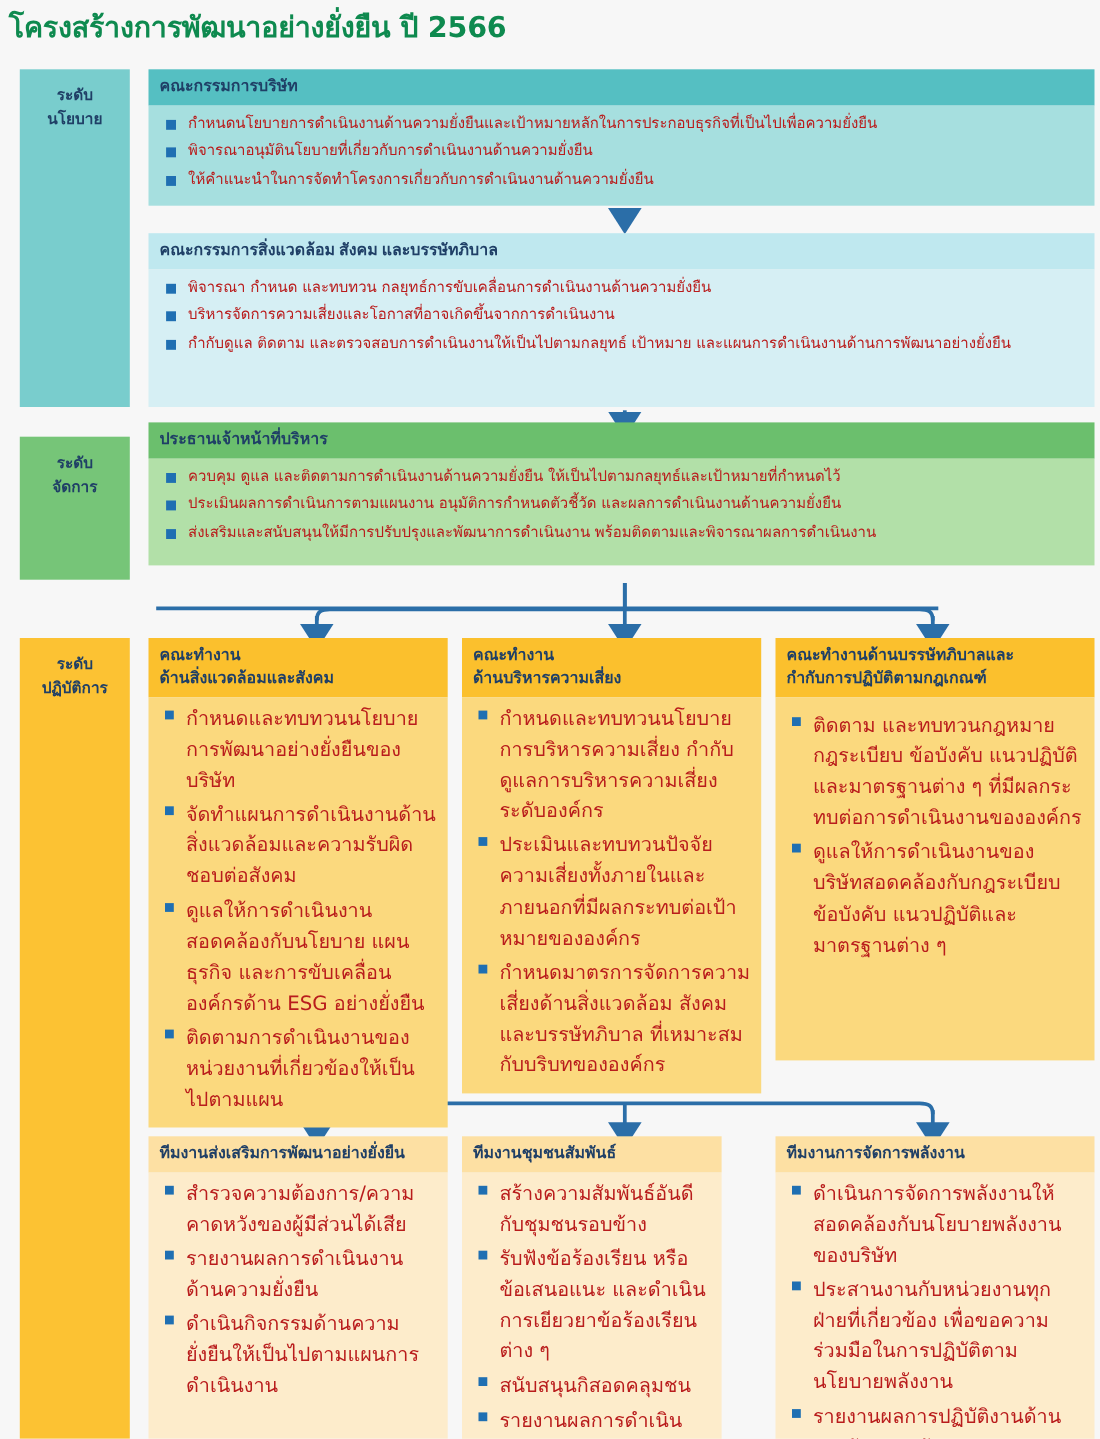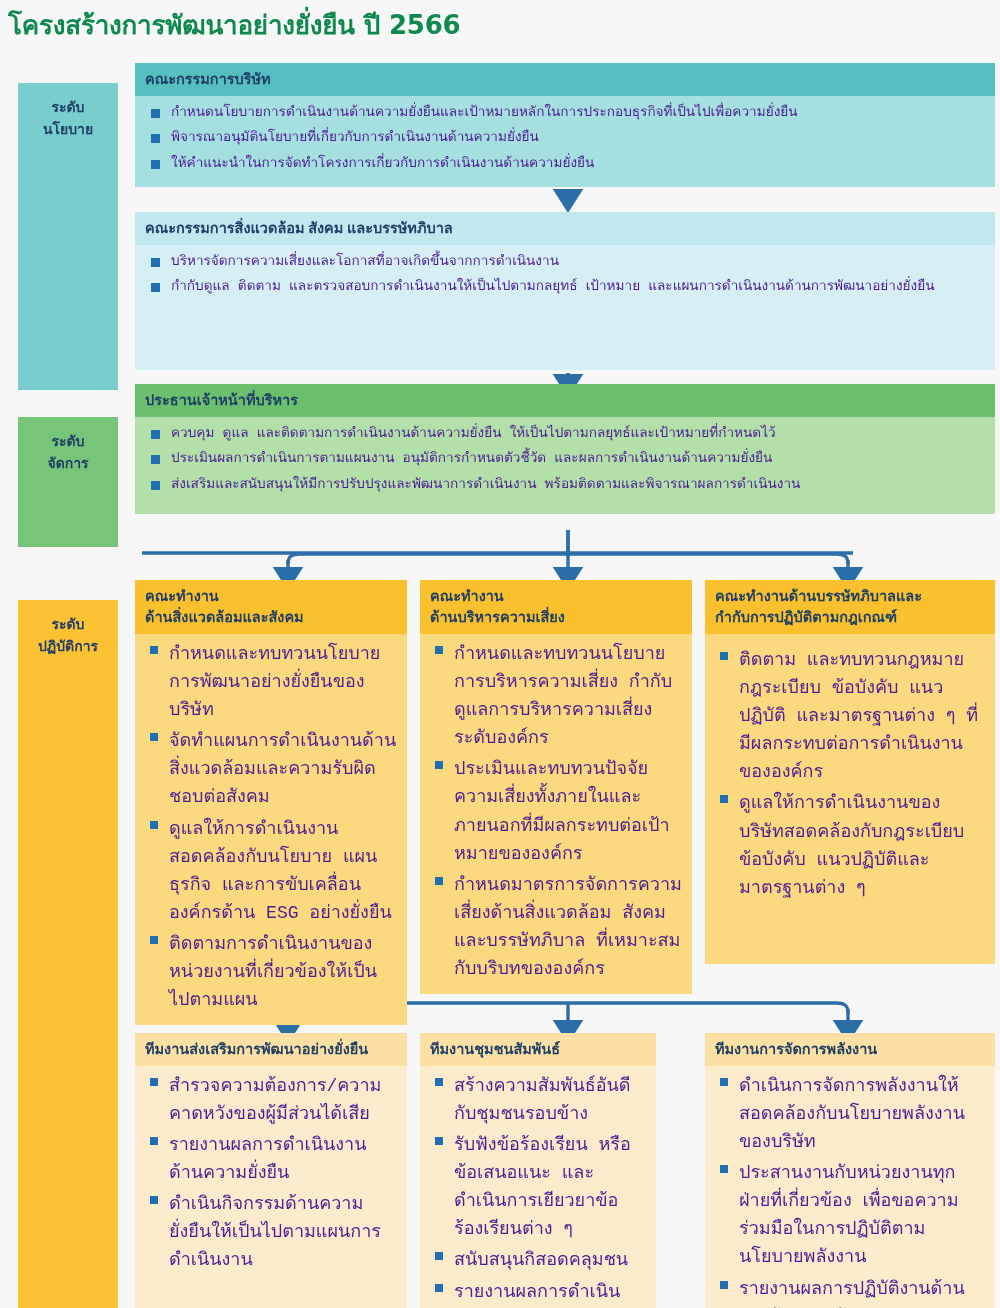--- a/index.html
+++ b/index.html
@@ -26,21 +26,20 @@
   .abs{position:absolute;box-sizing:border-box;}
 
   
   .level-label{
     display:flex;align-items:flex-start;justify-content:center;
     padding-top:14px;
     font-size:14px;font-weight:bold;
     line-height:1.55;
     text-align:center;
     color:#1f3f66;
-    margin-top:20px;
   }
   .level-label span{display:block;}
   .lvl-policy{background:#79cdcd;}
   .lvl-manage{background:#76c578;}
   .lvl-oper{background:#fcc233;}
 
   
   .card{display:flex;flex-direction:column;}
   .card-head{
     font-size:14.5px;font-weight:bold;
@@ -54,22 +53,21 @@
   }
   ul.bullets{
     list-style:none;margin:0;padding:0;
   }
   ul.bullets li{
     position:relative;
     padding-left:26px;
     margin:0 0 4px 0;
     font-size:13.6px;
     line-height:1.58;
-    color:#4c1d95;
-    font-family:Liberation Mono, monospace;
+    color:#b91c1c;
   }
   ul.bullets li::before{
     content:"";
     position:absolute;left:6px;top:7px;
     width:9px;height:9px;
     background:#1f6fb2;
   }
 
   
   .teal .card-head{background:#55bfc2;}
@@ -136,20 +134,21 @@
       <li>พิจารณาอนุมัตินโยบายที่เกี่ยวกับการดำเนินงานด้านความยั่งยืน</li>
       <li>ให้คำแนะนำในการจัดทำโครงการเกี่ยวกับการดำเนินงานด้านความยั่งยืน</li>
     </ul>
   </div>
 </div>
 
 <div class="abs card teal2" style="left:135px;top:212px;width:860px;height:158px;">
   <div class="card-head">คณะกรรมการสิ่งแวดล้อม สังคม และบรรษัทภิบาล</div>
   <div class="card-body">
     <ul class="bullets">
+      <li>พิจารณา กำหนด และทบทวน กลยุทธ์การขับเคลื่อนการดำเนินงานด้านความยั่งยืน</li>
       <li>บริหารจัดการความเสี่ยงและโอกาสที่อาจเกิดขึ้นจากการดำเนินงาน</li>
       <li>กำกับดูแล ติดตาม และตรวจสอบการดำเนินงานให้เป็นไปตามกลยุทธ์ เป้าหมาย และแผนการดำเนินงานด้านการพัฒนาอย่างยั่งยืน</li>
     </ul>
   </div>
 </div>
 
 <div class="abs level-label lvl-manage" style="left:18px;top:397px;width:100px;height:130px;">
   <div>
     <span>ระดับ</span>
     <span>จัดการ</span>

